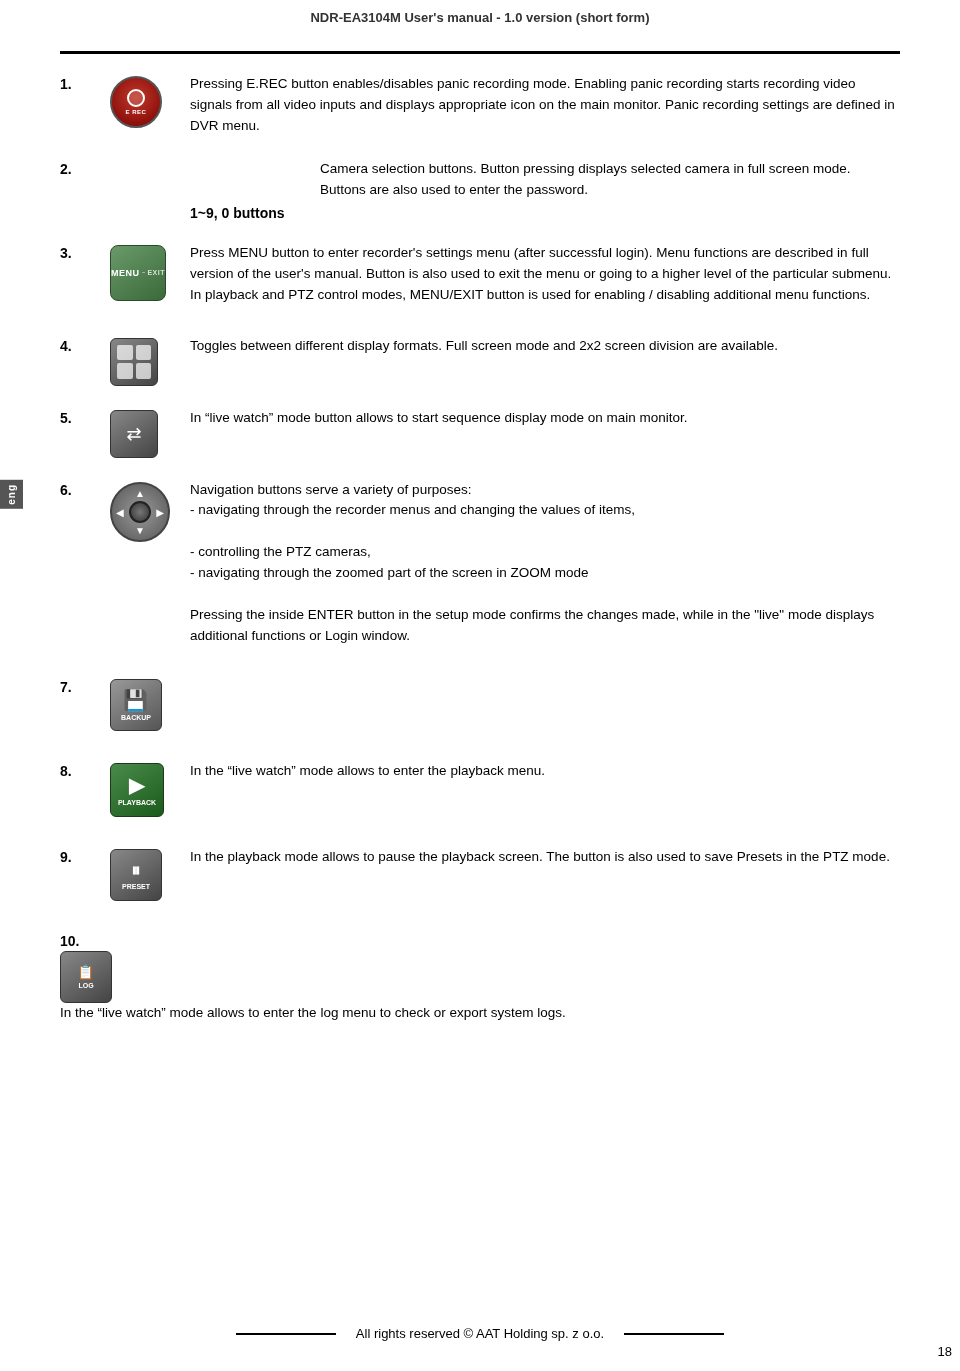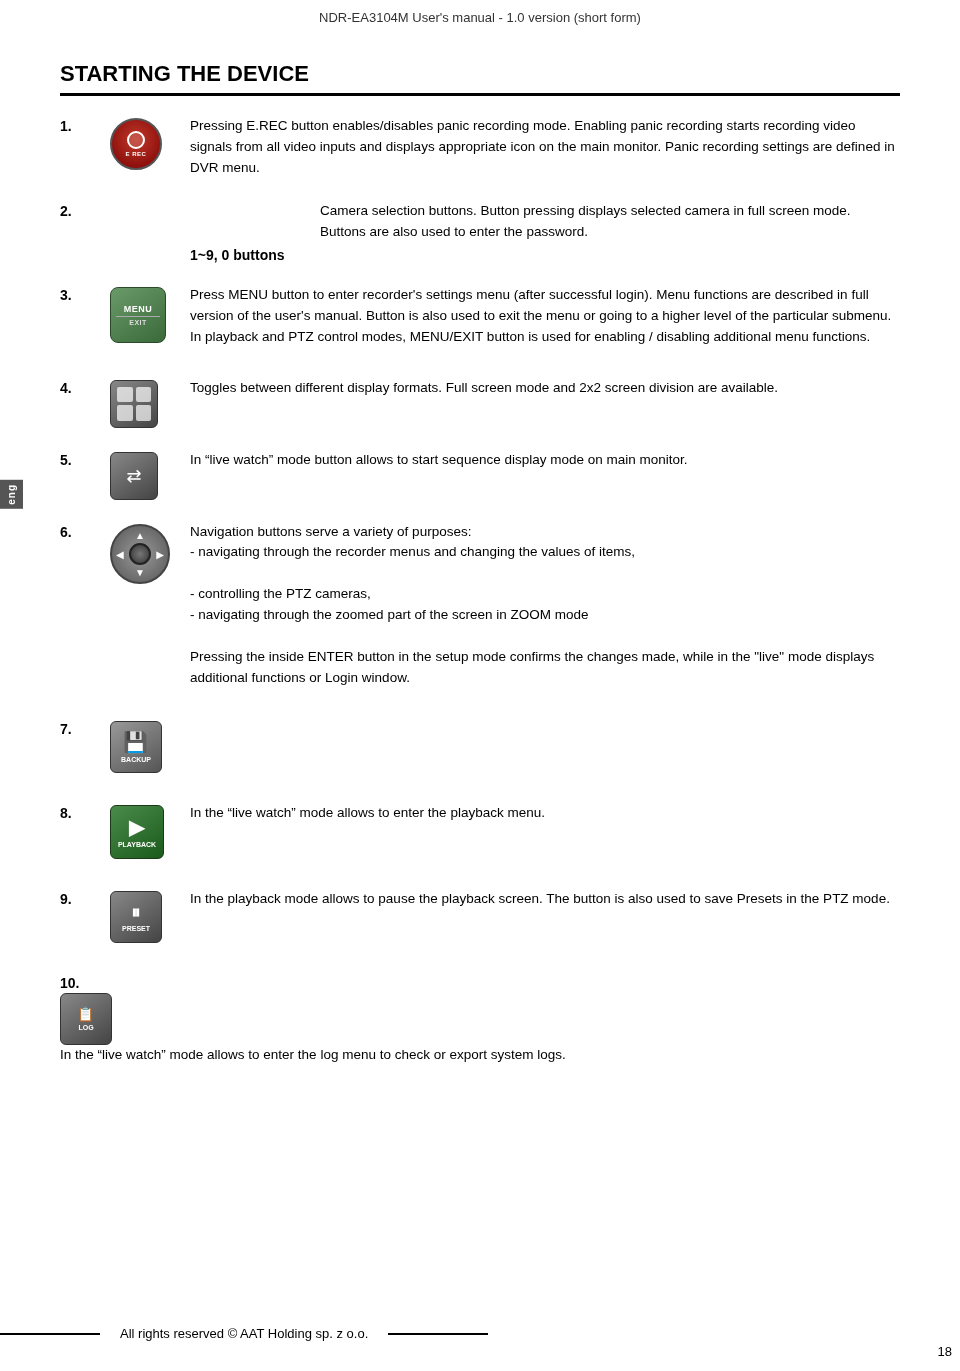--- a/index.html
+++ b/index.html
@@ -12,20 +12,21 @@
       min-height: 1371px;
       position: relative;
     }
 
     .page-header {
       text-align: center;
       padding: 10px 0 6px 0;
       font-size: 13px;
       color: #333;
       border-bottom: none;
+      font-weight: bold;
     }
 
     .content {
       padding: 20px 60px 60px 60px;
     }
 
     .section-title {
       font-size: 22px;
       font-weight: bold;
       margin-bottom: 6px;
@@ -104,21 +105,20 @@
       font-size: 6px;
       letter-spacing: 0.5px;
     }
 
     .icon-menu-exit {
       width: 56px;
       height: 56px;
       background: linear-gradient(145deg, #6a9a6a, #3a6a3a);
       border-radius: 8px;
       display: flex;
-      flex-direction: column;
       align-items: center;
       justify-content: center;
       color: #fff;
       font-size: 8px;
       font-weight: bold;
       border: 1px solid #2a4a2a;
       gap: 2px;
     }
     .icon-menu-exit .menu-line {
       font-size: 9px;
@@ -288,21 +288,21 @@
     .icon-log .log-sym {
       font-size: 14px;
     }
 
     .page-footer {
       position: absolute;
       bottom: 30px;
       left: 0;
       right: 0;
       display: flex;
-      justify-content: flex-start;
+      justify-content: center;
       align-items: center;
       gap: 20px;
       font-size: 13px;
     }
     .footer-rule-left, .footer-rule-right {
       width: 100px;
       border-top: 2px solid #000;
     }
 
     .page-number {
@@ -334,23 +334,20 @@
 
 <div class="page-header">
   <span>NDR-EA3104M User's manual - 1.0 version (short form)</span>
 </div>
 
 <div class="eng-tab">
   <span>eng</span>
 </div>
 
 <div class="content">
-  <div class="section-title">
-    <span>STARTING THE DEVICE</span>
-  </div>
   <hr class="title-rule">
 
   <div class="item-row">
     <div class="item-num">
       <span>1.</span>
     </div>
     <div class="item-icon">
       <div class="icon-erec">
         <div class="inner-circle"></div>
         <div class="label-text">E REC</div>

